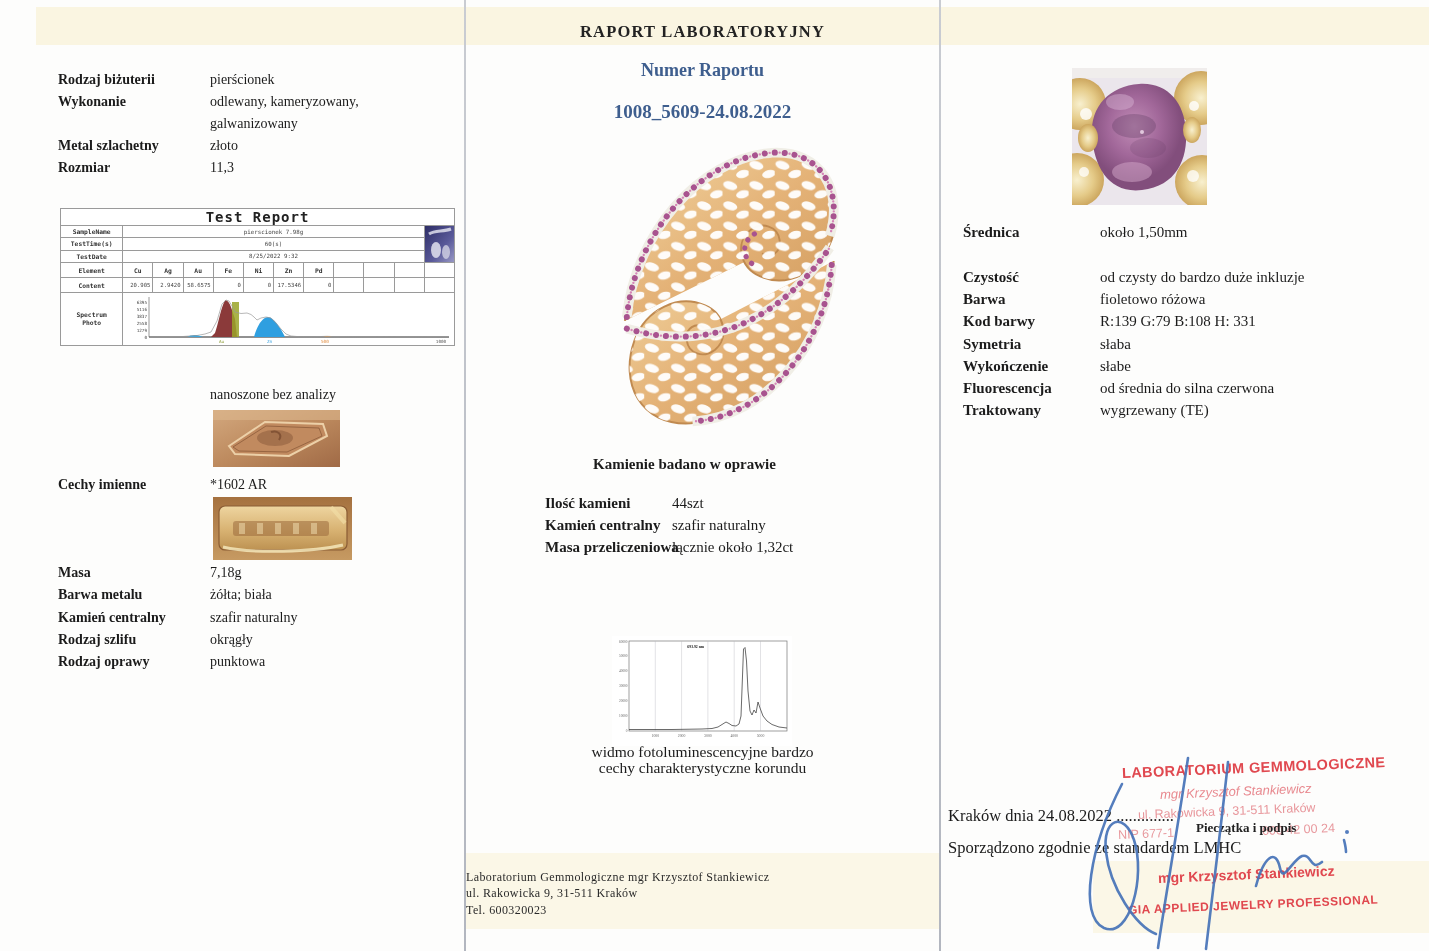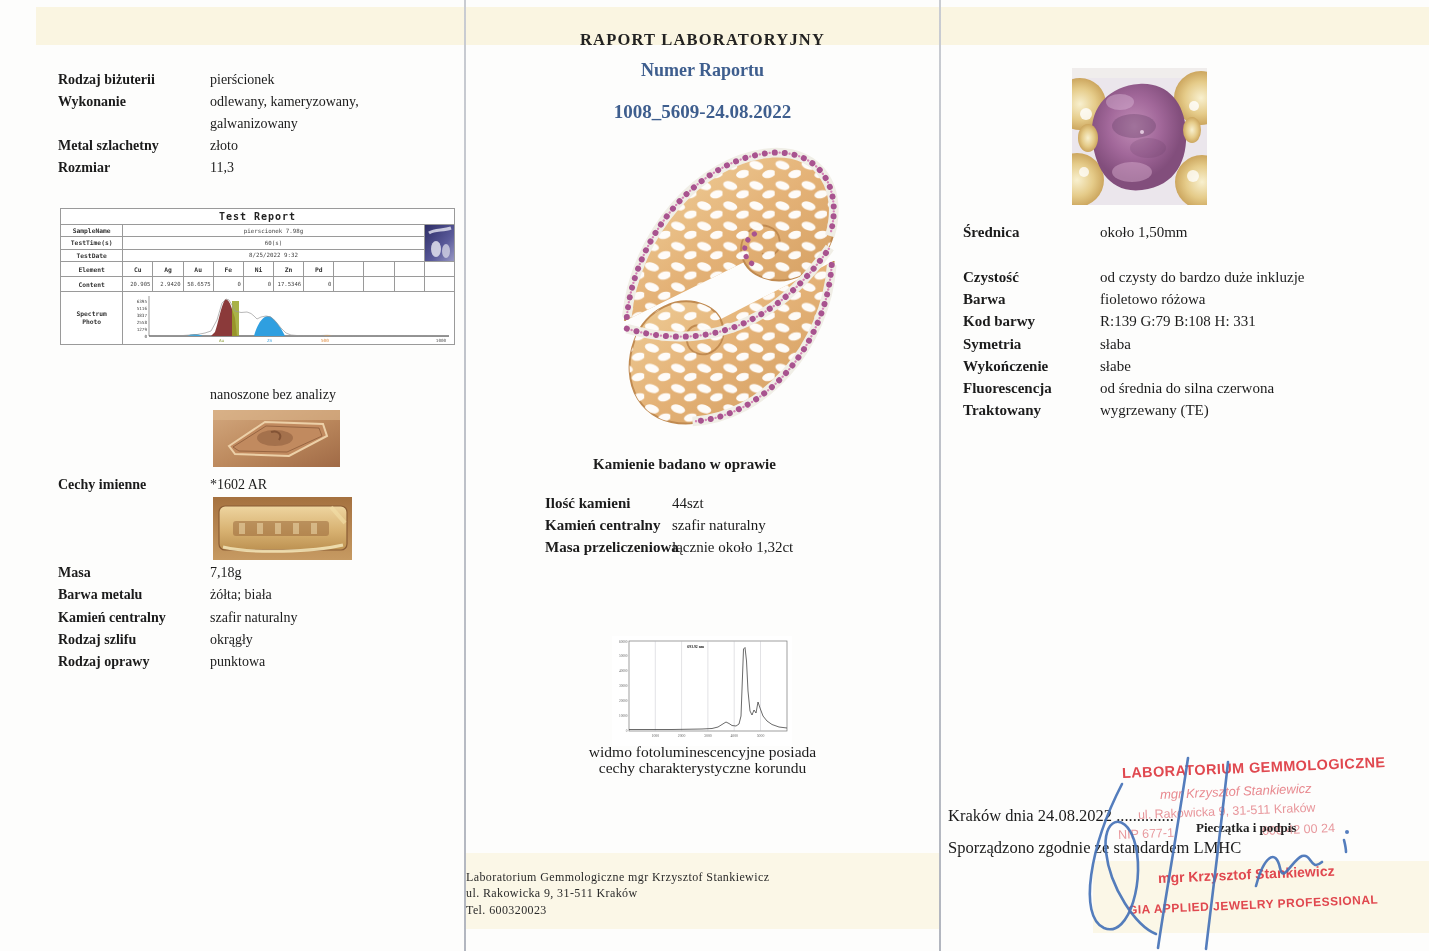--- a/index.html
+++ b/index.html
@@ -20,21 +20,21 @@
   .chead{position:absolute;left:545px;font-size:15px;font-weight:bold;white-space:nowrap;margin-left:48px;}
   
   .ccenter{position:absolute;left:466px;width:473px;text-align:center;}
   .doc-title{font-size:16.5px;letter-spacing:1.2px;font-weight:600;color:#222;}
   .blue-h{color:#3e5e8e;font-weight:bold;}
   
   .treport{position:absolute;left:60px;top:208px;width:395px;background:#fff;
            font-family:"DejaVu Sans Mono",monospace;color:#333;}
   .treport table{border-collapse:collapse;width:395px;table-layout:fixed;}
   .treport td{border:0.5px solid #9a9a9a;padding:0;overflow:hidden;}
-  .tr-title{font-size:10px;font-weight:bold;text-align:center;letter-spacing:1px;height:15px;color:#222;}
+  .tr-title{font-size:14px;font-weight:bold;text-align:center;letter-spacing:1px;height:15px;color:#222;}
   .c-lbl{font-size:6.3px;font-weight:bold;text-align:center;}
   .c-val{font-size:5.8px;text-align:center;color:#444;}
   .c-el{font-size:6.3px;font-weight:bold;text-align:center;}
   .c-ct{font-size:5.6px;text-align:right;padding-right:2px !important;color:#444;}
   .info-r{height:12px;}
   .spec-lbl{font-size:6.3px;font-weight:bold;text-align:center;line-height:8px;}
   
   .stamp-line{position:absolute;font-family:"Liberation Sans",sans-serif;white-space:nowrap;
               transform:rotate(-2.4deg);transform-origin:left center;}
   .serif-line{position:absolute;font-size:16.5px;white-space:nowrap;}
@@ -203,21 +203,21 @@
       <path d="M118,10 L132,26" stroke="#f3e0a8" stroke-width="4" opacity=".6"></path>
     </svg>
   </div>
 
   <div class="lrow" style="top:565px;"><span class="l">Masa</span><span class="v">7,18g</span></div>
   <div class="lrow" style="top:587px;"><span class="l">Barwa metalu</span><span class="v">żółta; biała</span></div>
   <div class="lrow" style="top:610px;"><span class="l">Kamień centralny</span><span class="v">szafir naturalny</span></div>
   <div class="lrow" style="top:632px;"><span class="l">Rodzaj szlifu</span><span class="v">okrągły</span></div>
   <div class="lrow" style="top:654px;"><span class="l">Rodzaj oprawy</span><span class="v">punktowa</span></div>
 
-  <div class="ccenter doc-title" style="top:22px;margin-top:8px;">RAPORT LABORATORYJNY</div>
+  <div class="ccenter doc-title" style="top:22px;">RAPORT LABORATORYJNY</div>
   <div class="ccenter blue-h" style="top:60px;font-size:18px;">Numer Raportu</div>
   <div class="ccenter blue-h" style="top:101px;font-size:19px;">1008_5609-24.08.2022</div>
 
   <div class="abs" style="left:592px;top:136px;">
     <svg width="290" height="308" viewBox="0 0 300 312">
       <defs>
         <linearGradient id="gold" x1="0" y1="0" x2="1" y2="1">
           <stop offset="0" stop-color="#f2d6a2"></stop>
             <stop offset=".5" stop-color="#e4b277"></stop>
             <stop offset="1" stop-color="#d09a5c"></stop>
@@ -270,21 +270,21 @@
       <text x="43.3" y="101" font-size="3.8" text-anchor="middle" fill="#666">1000</text>
       <text x="69.6" y="101" font-size="3.8" text-anchor="middle" fill="#666">2000</text>
       <text x="95.9" y="101" font-size="3.8" text-anchor="middle" fill="#666">3000</text>
       <text x="122.2" y="101" font-size="3.8" text-anchor="middle" fill="#666">4000</text>
       <text x="148.5" y="101" font-size="3.8" text-anchor="middle" fill="#666">5000</text>
       <text x="92" y="12" font-size="3.8" font-weight="bold" text-anchor="end" fill="#222">693.92 nm</text>
       <polyline fill="none" stroke="#444" stroke-width="0.8" points="17,93.5 60,93.5 90,93 100,92.5 106,91 110,88.5 114,86 117,87.5 120,89.5 124,90 127,88 129,80 130.5,40 131.5,13 133,11.5 134.5,25 136,55 138,75 140,79 142,74 144,77 146,66 148,72 151,80 155,85 160,88.5 167,91 175,92"></polyline>
     </svg>
   </div>
 
-  <div class="caption" style="top:744px;">widmo fotoluminescencyjne posiada</div>
+  <div class="caption" style="top:744px;">widmo fotoluminescencyjne bardzo</div>
   <div class="caption" style="top:760px;">cechy charakterystyczne korundu</div>
 
   <div class="footer-block" style="top:869px;">
     <div>Laboratorium Gemmologiczne mgr Krzysztof Stankiewicz</div>
     <div>ul. Rakowicka 9, 31-511 Kraków</div>
     <div>Tel. 600320023</div>
   </div>
 
   <div class="abs" style="left:1072px;top:68px;">
     <svg width="135" height="137" viewBox="0 0 135 137">

